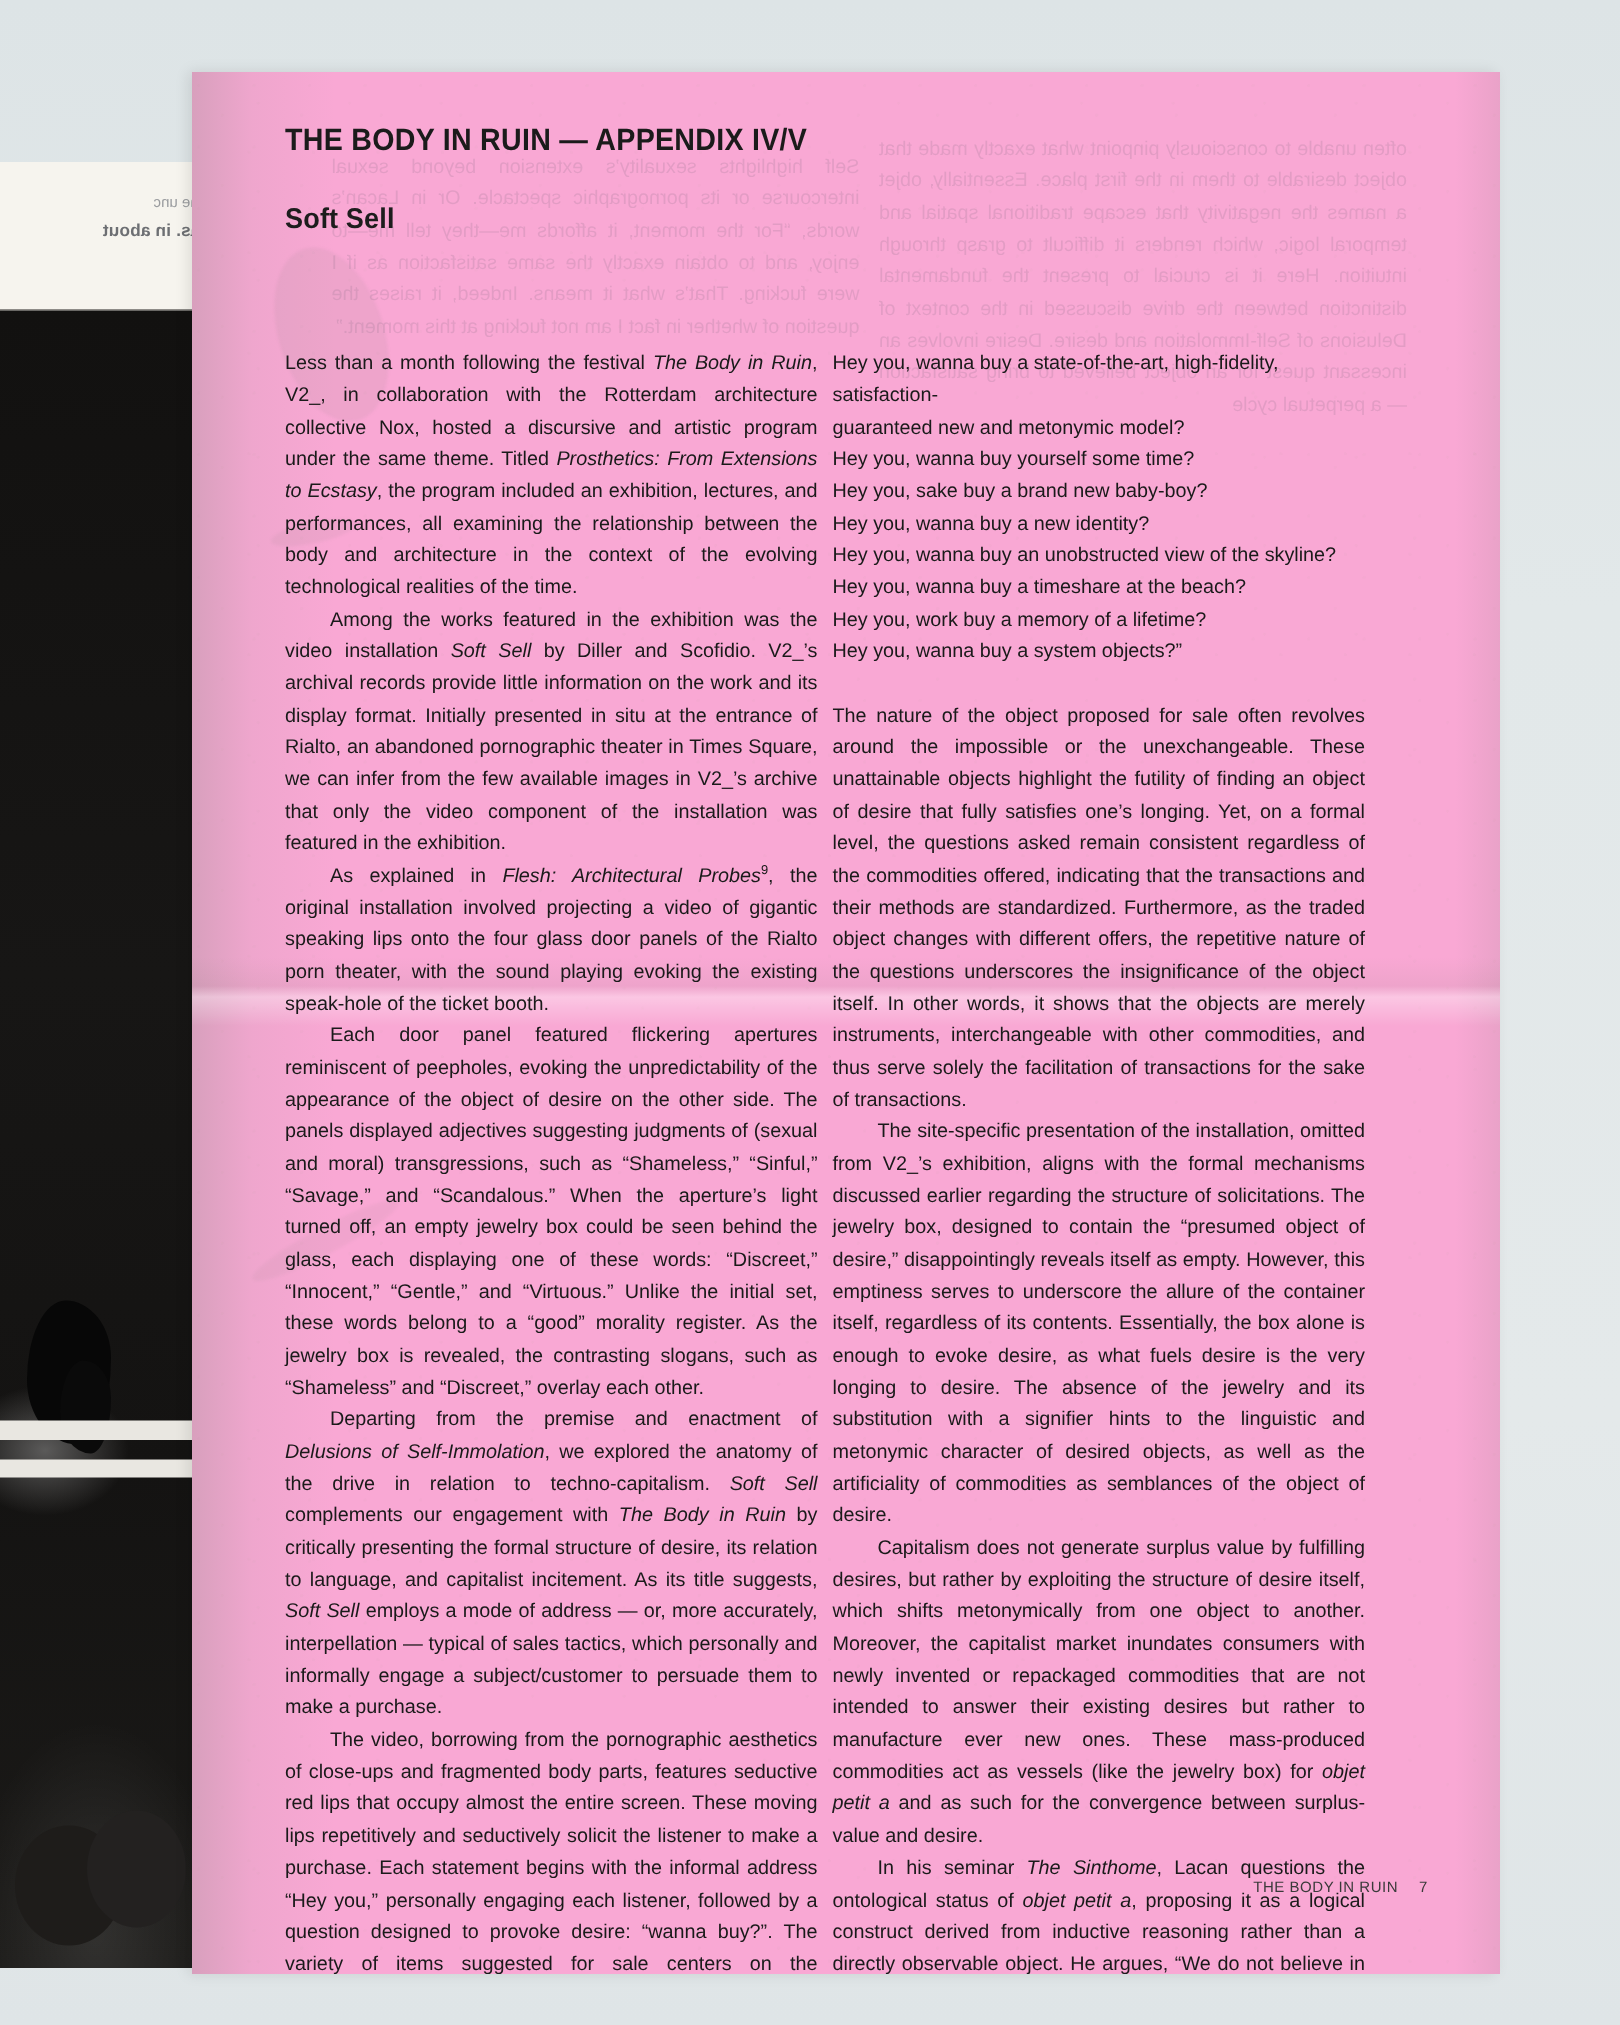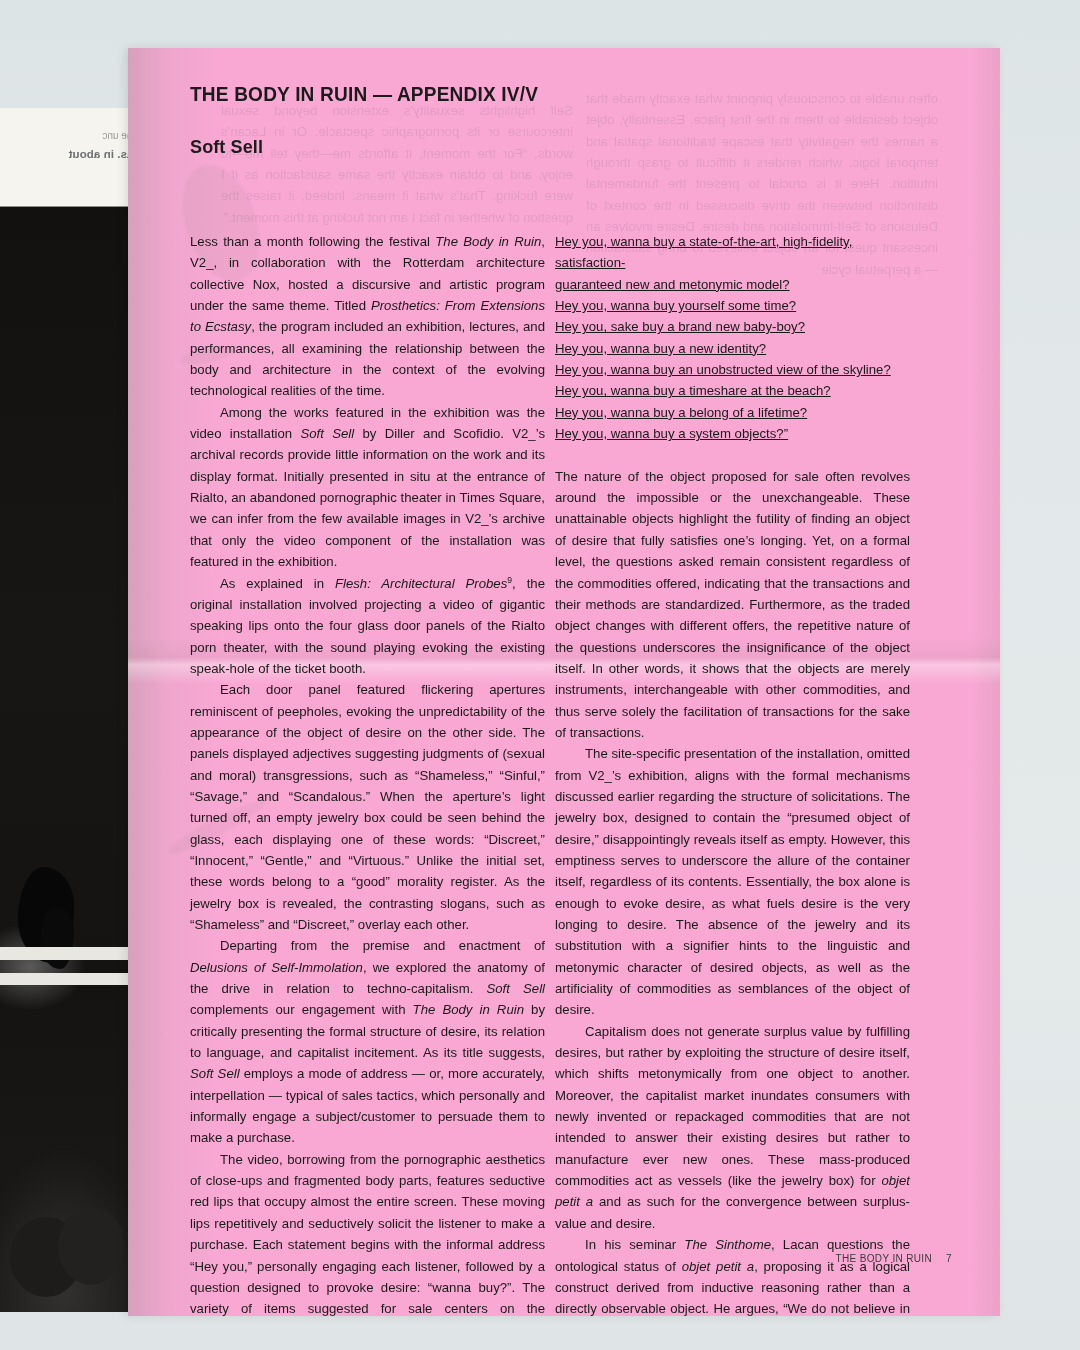--- a/index.html
+++ b/index.html
@@ -192,21 +192,20 @@
   .col p.ind { text-indent: 30px; }
   .col i, .col em { font-style: italic; }
   sup {
     font-size: 8.6px;
     vertical-align: super;
     line-height: 0;
   }
   .quoteblock {
     margin: 0;
     text-align: left;
-    text-decoration: underline;
   }
   .spacer { height: 21.35px; }
 
   #footer {
     position: absolute;
     left: 62px; right: 48px;
     top: 1205px;
     text-align: right;
     font-size: 10px;
     letter-spacing: .35px;
@@ -278,21 +277,21 @@
     <div class="col" id="col-right">
 
       <div class="quoteblock">
         <div>Hey you, wanna buy a state-of-the-art, high-fidelity, satisfaction-</div>
         <div>guaranteed new and metonymic model?</div>
         <div>Hey you, wanna buy yourself some time?</div>
         <div>Hey you, sake buy a brand new baby-boy?</div>
         <div>Hey you, wanna buy a new identity?</div>
         <div>Hey you, wanna buy an unobstructed view of the skyline?</div>
         <div>Hey you, wanna buy a timeshare at the beach?</div>
-        <div>Hey you, wanna buy a belong of a lifetime?</div>
+        <div>Hey you, work buy a memory of a lifetime?</div>
         <div>Hey you, wanna buy a system objects?”</div>
       </div>
 
       <div class="spacer"></div>
 
       <p>The nature of the object proposed for sale often revolves around the impossible or the unexchangeable. These unattainable objects highlight the futility of finding an object of desire that fully satisfies one’s longing. Yet, on a formal level, the questions asked remain consistent regardless of the commodities offered, indicating that the transactions and their methods are standardized. Furthermore, as the traded object changes with different offers, the repetitive nature of the questions underscores the insignificance of the object itself. In other words, it shows that the objects are merely instruments, interchangeable with other commodities, and thus serve solely the facilitation of transactions for the sake of transactions.</p>
 
       <p class="ind">The site-specific presentation of the installation, omitted from V2_’s exhibition, aligns with the formal mechanisms discussed earlier regarding the structure of solicitations. The jewelry box, designed to contain the “presumed object of desire,” disappointingly reveals itself as empty. However, this emptiness serves to underscore the allure of the container itself, regardless of its contents. Essentially, the box alone is enough to evoke desire, as what fuels desire is the very longing to desire. The absence of the jewelry and its substitution with a signifier hints to the linguistic and metonymic character of desired objects, as well as the artificiality of commodities as semblances of the object of desire.</p>
 
       <p class="ind"><span>Capitalism does not generate surplus value by fulfilling desires, but rather by exploiting the structure of desire itself, which shifts metonymically from one object to another. Moreover, the capitalist market inundates consumers with newly invented or repackaged commodities that are not intended to answer their existing desires but rather to manufacture ever new ones. These mass-produced commodities act as vessels (like the jewelry box) for </span><i>objet petit a</i><span> and as such for the convergence between surplus-value and desire.</span></p>

